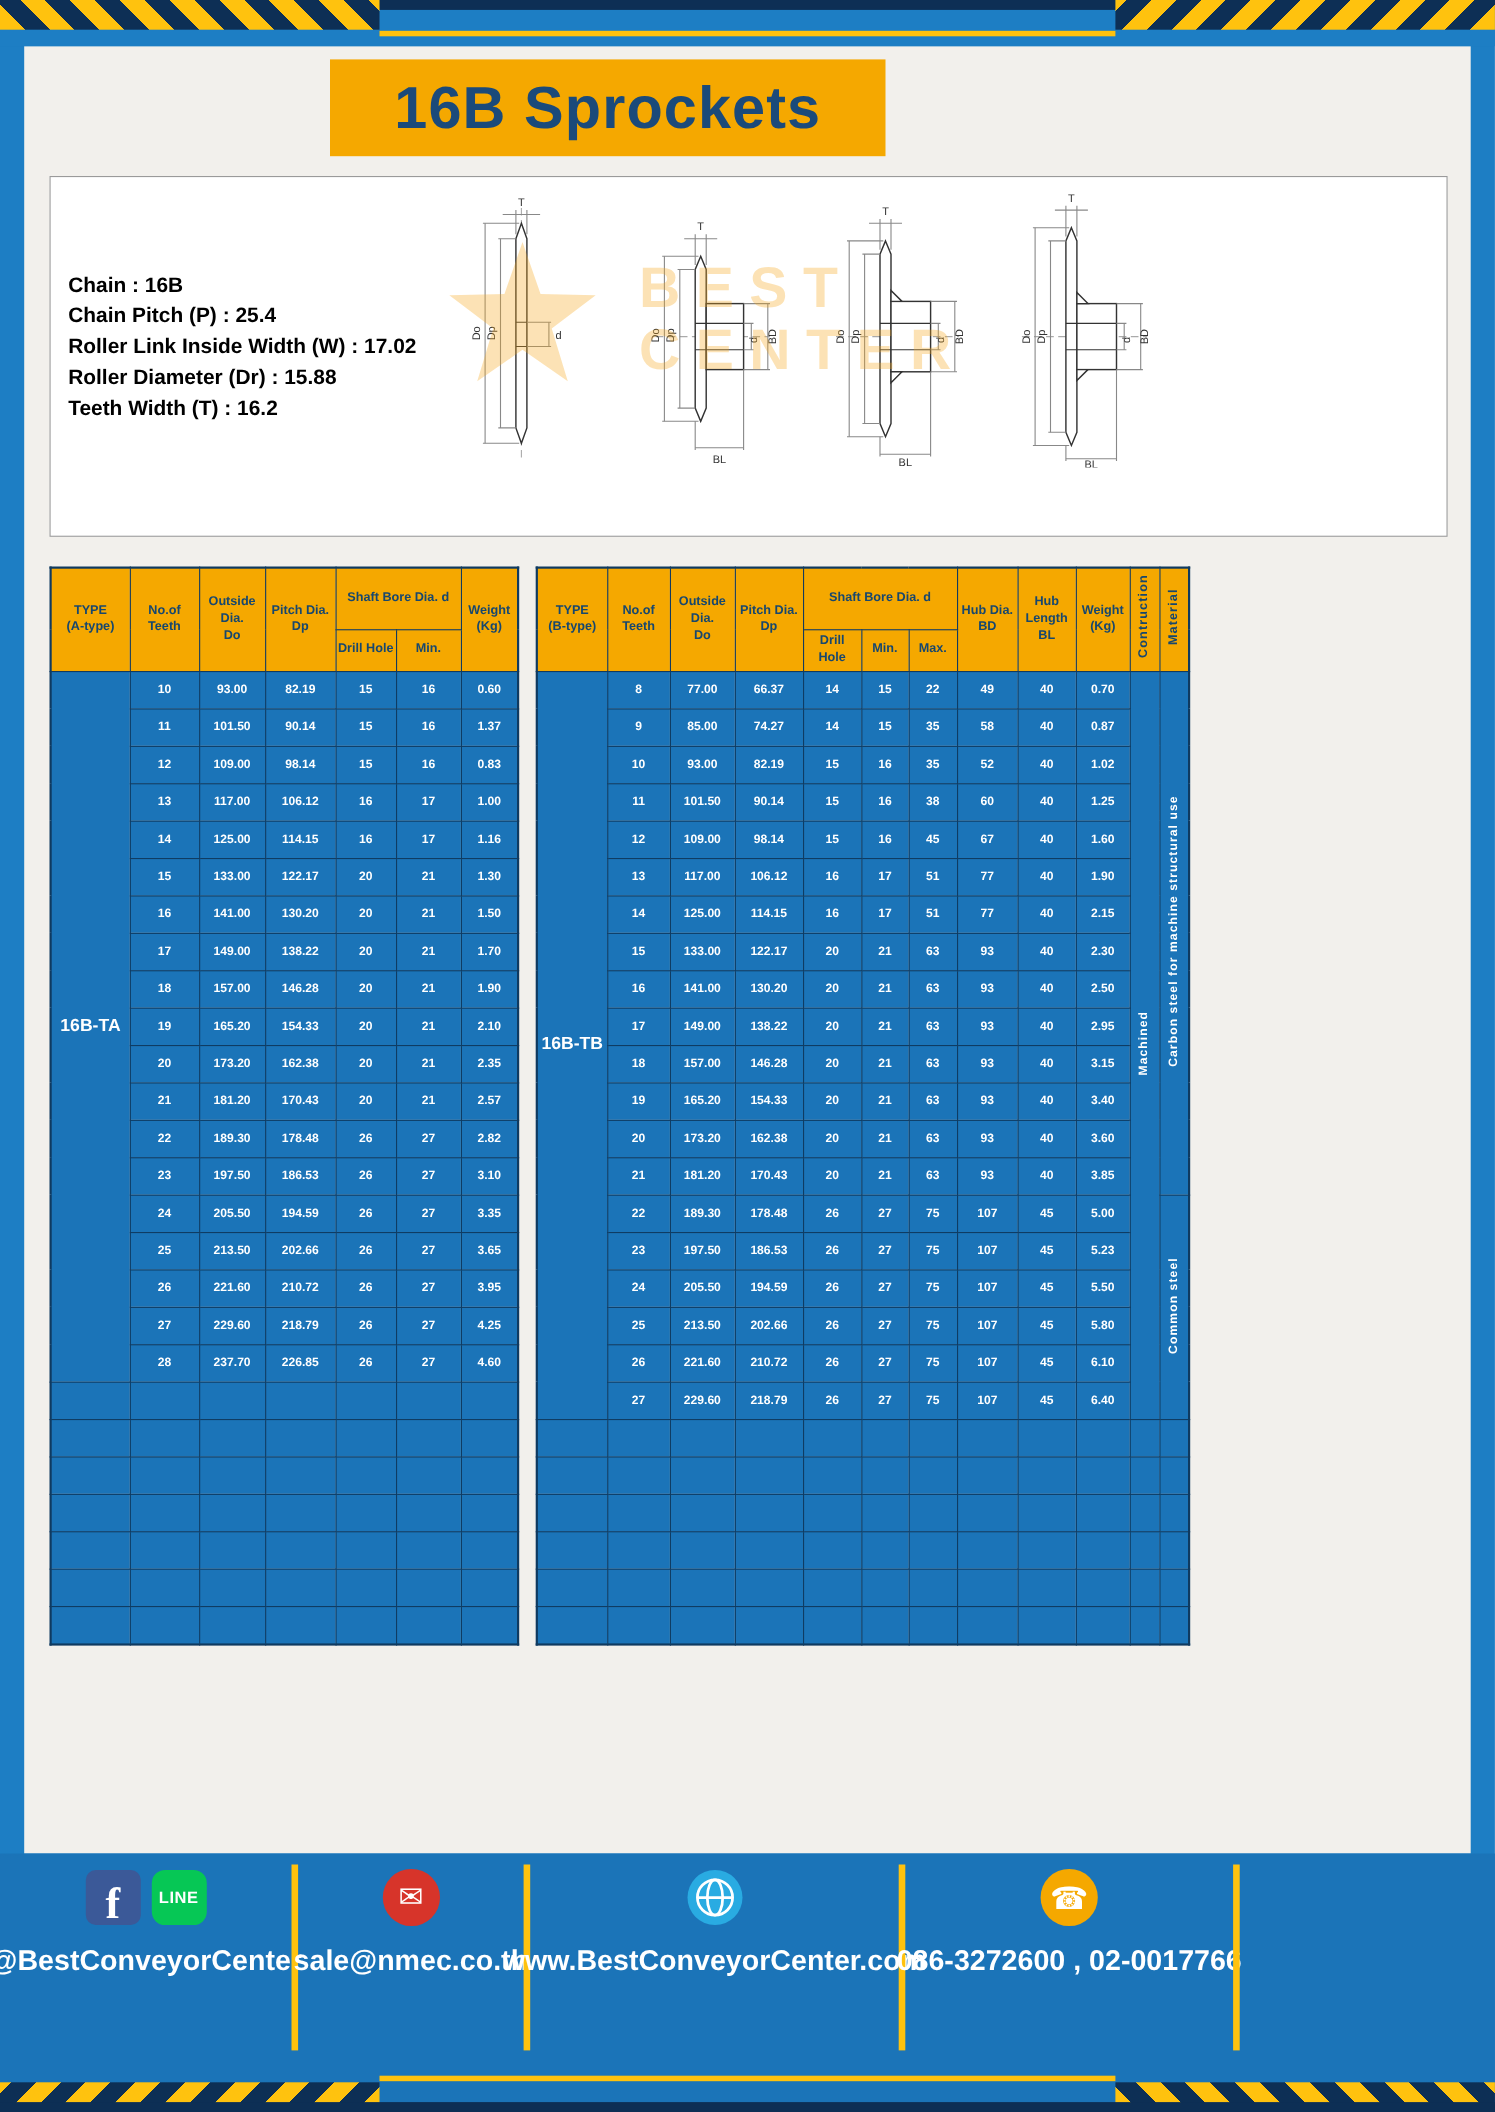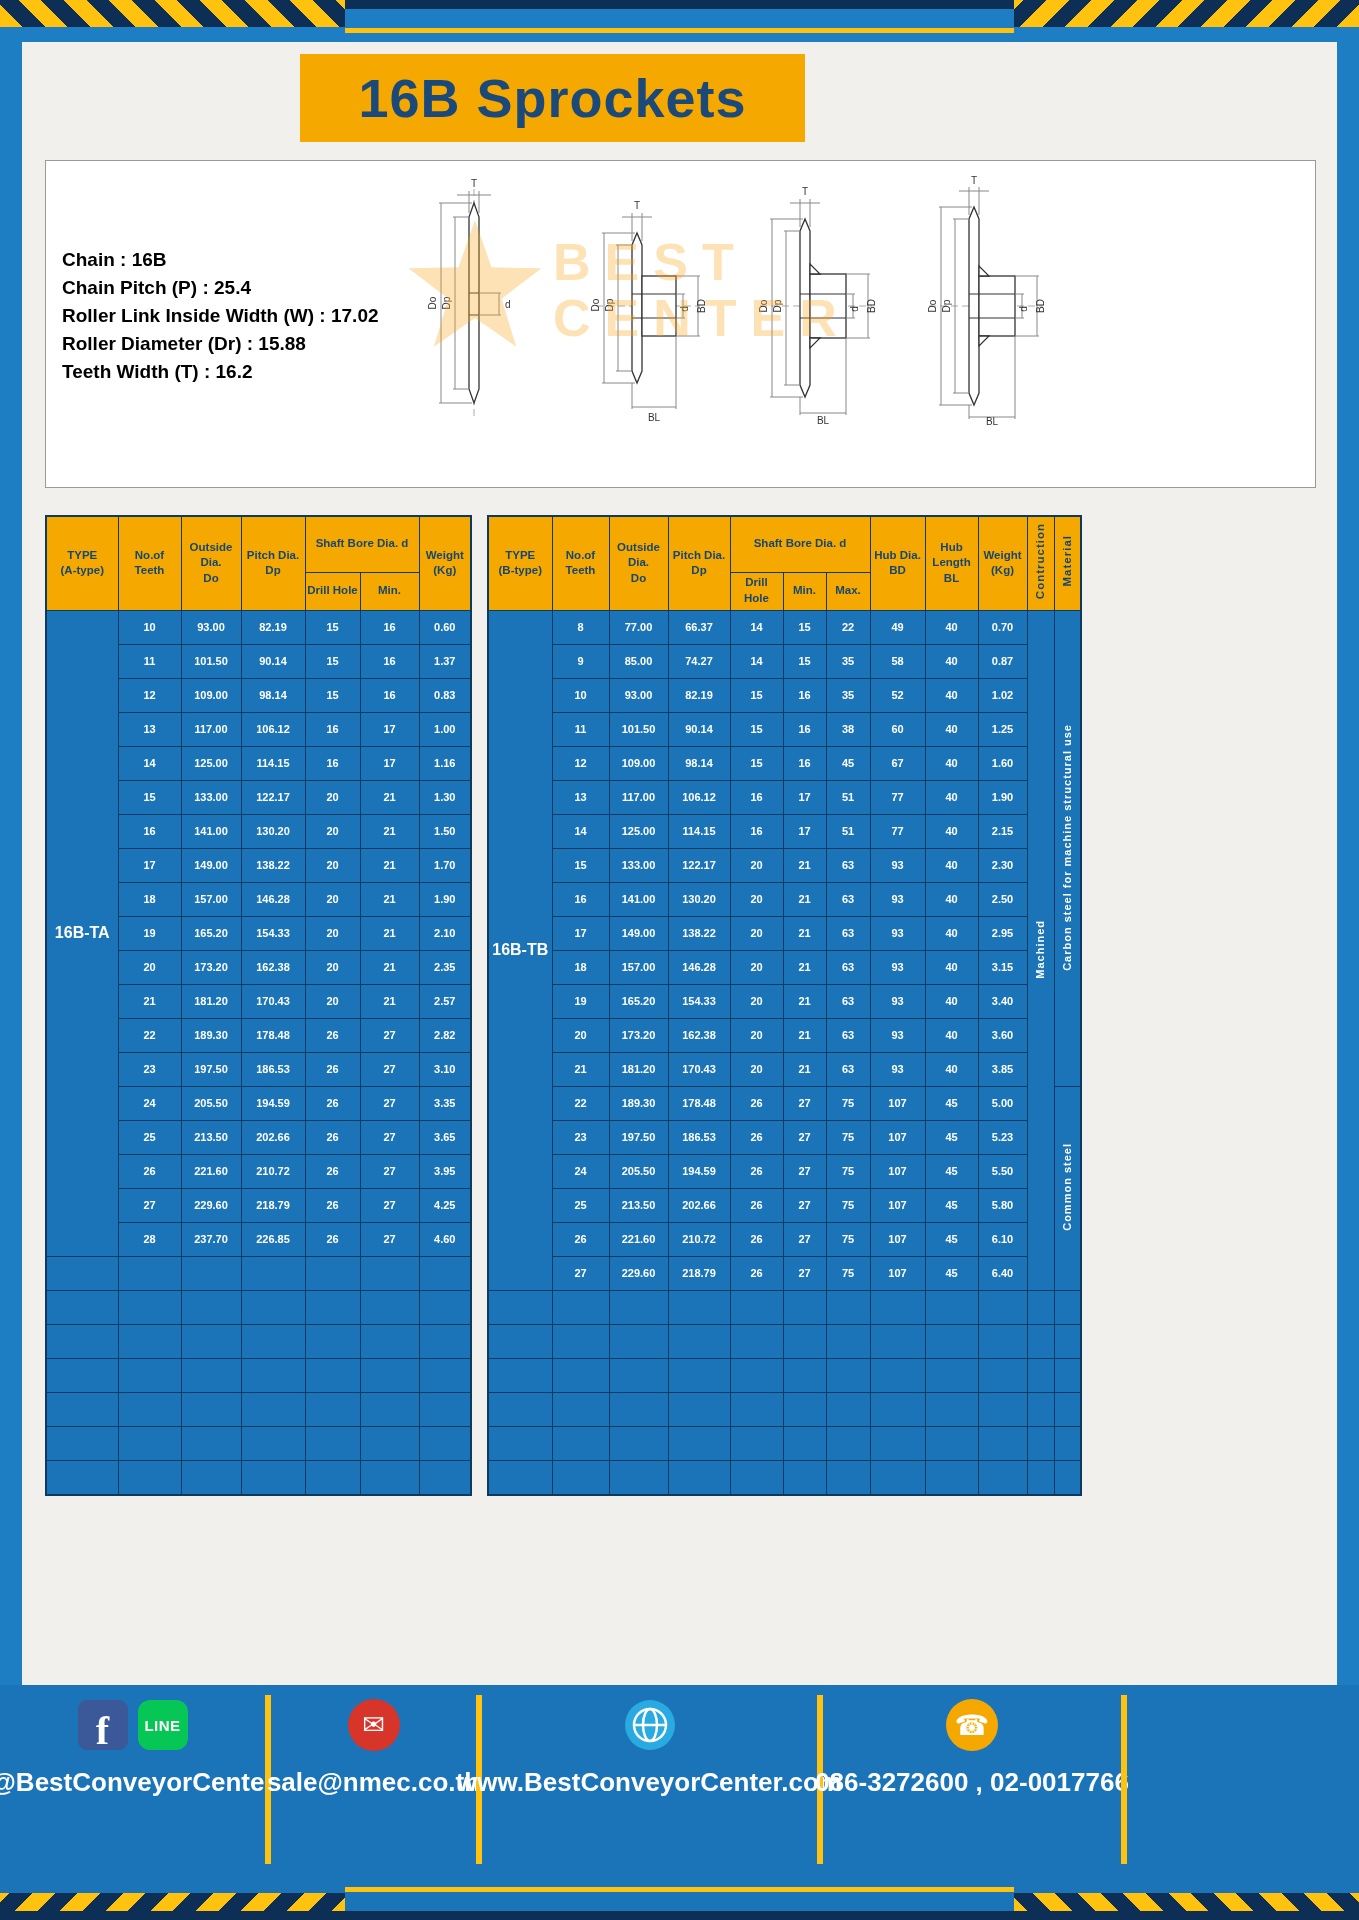--- a/index.html
+++ b/index.html
@@ -27,21 +27,21 @@
   .drawings{position:absolute;left:398px;top:175px;width:652px;height:300px;display:flex;justify-content:space-between;z-index:2;}
   .drawing{margin:0;width:152px;display:flex;flex-direction:column;align-items:center;}
   .dsvg{width:152px;height:250px;}
   .drawing-caption{font-size:16px;color:#ffffff;margin-top:8px;text-align:right;white-space:nowrap;}
   .part{fill:#ffffff;stroke:#333;stroke-width:1.3;}
   .pline{stroke:#333;stroke-width:1;}
   .dim{stroke:#888;stroke-width:1;}
   .cl{stroke:#aaa;stroke-width:1;stroke-dasharray:7 4;}
   .dt{font:10px "Liberation Sans",sans-serif;fill:#333;}
 
-  .watermark{position:absolute;left:405px;top:220px;width:645px;display:flex;align-items:center;gap:8px;
+  .watermark{position:absolute;left:405px;top:220px;width:645px;display:flex;align-items:center;gap:36px;
              opacity:.32;pointer-events:none;z-index:5;}
   .wm-star{width:140px;height:140px;fill:#f6a81c;}
   .wm-lines{color:#f6a81c;font-weight:bold;font-size:52px;letter-spacing:14px;line-height:1.08;}
 
   
   table.spec-table{position:absolute;border-collapse:collapse;table-layout:fixed;border:2px solid #0f3a60;}
   .table-a{left:45px;top:515px;width:425px;}
   .table-b{left:487px;top:515px;width:593px;}
   .spec-table th{background:#f5a800;color:#17476e;font-weight:bold;font-size:11.5px;
                  border:1px solid #123a5e;white-space:pre-line;padding:2px 1px;

